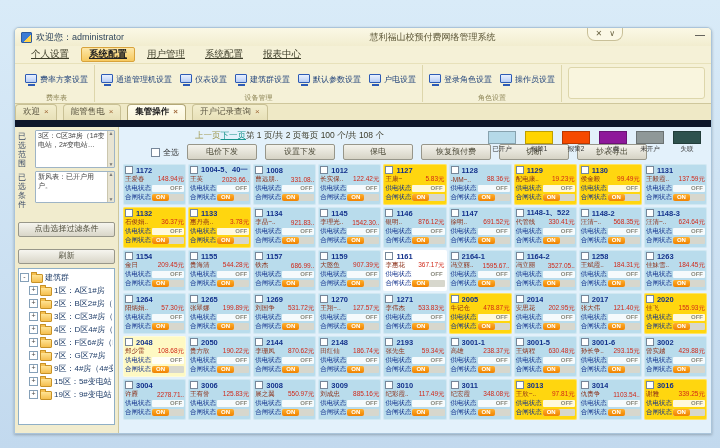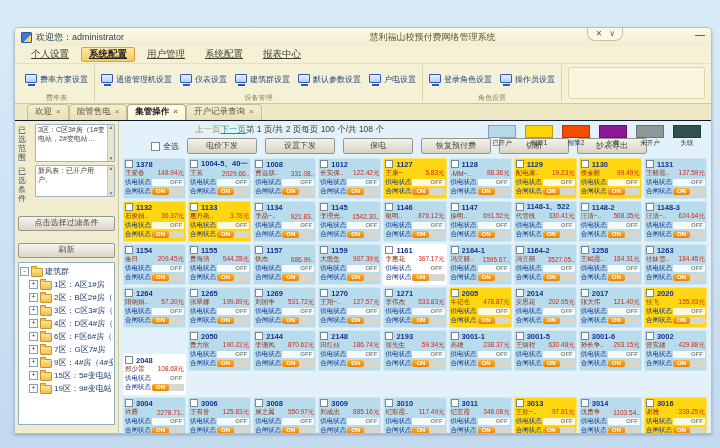--- a/index.html
+++ b/index.html
@@ -25,21 +25,21 @@
   .gbtns{display:flex;align-items:center;gap:8px;flex:1;}
   .rbtn{display:flex;align-items:center;gap:3px;cursor:default;}
   .rbtn .lbl{font-size:8px;color:#23457c;white-space:nowrap;}
   .micon{display:flex;flex-direction:column;align-items:center;}
   .micon .scr{width:10px;height:7px;border:1px solid #2d5bb5;background:linear-gradient(#e9f1ff,#b9cef5);border-radius:1px;}
   .micon .base{width:7px;height:2px;background:#2d5bb5;margin-top:1px;}
   .gtitle{font-size:7px;color:#8f8758;text-align:center;height:9px;line-height:9px;}
   .rfill{flex:1;margin:2px 2px 3px 6px;background:#f9f5de;border:1px solid #ddd6ab;border-radius:3px;}
 
   
-  .tabstrip{height:16px;display:flex;align-items:flex-end;gap:0;padding:0 12px;background:#efe9c6;border-bottom:1px solid #0f172a;}
+  .tabstrip{height:16px;display:flex;align-items:flex-end;gap:6px;padding:0 0;background:#efe9c6;border-bottom:7px solid #0f172a;}
   .dtab{display:flex;align-items:center;gap:4px;font-size:8.5px;color:#5a5540;background:linear-gradient(#f3eecd,#e7e0b8);border:1px solid #c9c195;border-bottom:none;border-radius:4px 4px 0 0;padding:1px 7px 2px 7px;white-space:nowrap;}
   .dtab.active{background:linear-gradient(#fffdf0,#faf5da);font-weight:bold;color:#1d1d1d;border-color:#b3a878;}
   .tclose{font-size:8px;color:#a06a3a;line-height:8px;}
 
   
   .content{flex:1;display:flex;min-height:0;}
   .sidebar{width:97px;background:#f1ecce;border-right:1px solid #cfc79c;padding:3px 3px 8px 3px;display:flex;flex-direction:column;font-size:8px;}
   .srow{display:flex;gap:2px;margin-bottom:3px;}
   .vlabel{width:15px;color:#3a4a66;font-size:8px;line-height:9px;padding-top:2px;}
   .sidebox{flex:1;background:#fff;border:1px solid #9eb4c6;border-radius:1px;font-size:7px;color:#444;padding:1px 7px 1px 2px;overflow:hidden;position:relative;line-height:8.5px;}
@@ -321,21 +321,21 @@
             </div>
             <div class="litem">
               <span class="lswatch" style="background: rgb(46, 82, 78);"></span>
               <span class="llabel">失联</span>
             </div>
           </div>
         <div class="grid">
             <div class="card" style="background: rgb(185, 220, 236);">
               <div class="c-head">
                 <span class="chk"></span>
-                <span class="c-num">1378</span>
+                <span class="c-num">1172</span>
               </div>
               <div class="c-name">
                 <span class="nm">王爱春</span>
                 <span class="bal">148.94元</span>
               </div>
               <div class="c-stat">
                 <span class="sl">供电状态</span>
                 <span class="off-field">OFF</span>
               </div>
               <div class="c-stat">
@@ -1038,21 +1038,21 @@
                 <span class="sl">供电状态</span>
                 <span class="off-field">OFF</span>
               </div>
               <div class="c-stat">
                 <span class="sl">合闸状态</span>
                 <span class="on-field">
                   <span class="on-pill" style="background: linear-gradient(rgb(255, 176, 46), rgb(240, 130, 0));">ON</span>
                 </span>
               </div>
             </div>
-            <div class="card" style="background: #ffffff; margin-top: 24px;">
+            <div class="card" style="background: #fef9c3;">
               <div class="c-head">
                 <span class="chk"></span>
                 <span class="c-num">2048</span>
               </div>
               <div class="c-name">
                 <span class="nm">郑少雷</span>
                 <span class="bal">108.68元</span>
               </div>
               <div class="c-stat">
                 <span class="sl">供电状态</span>

